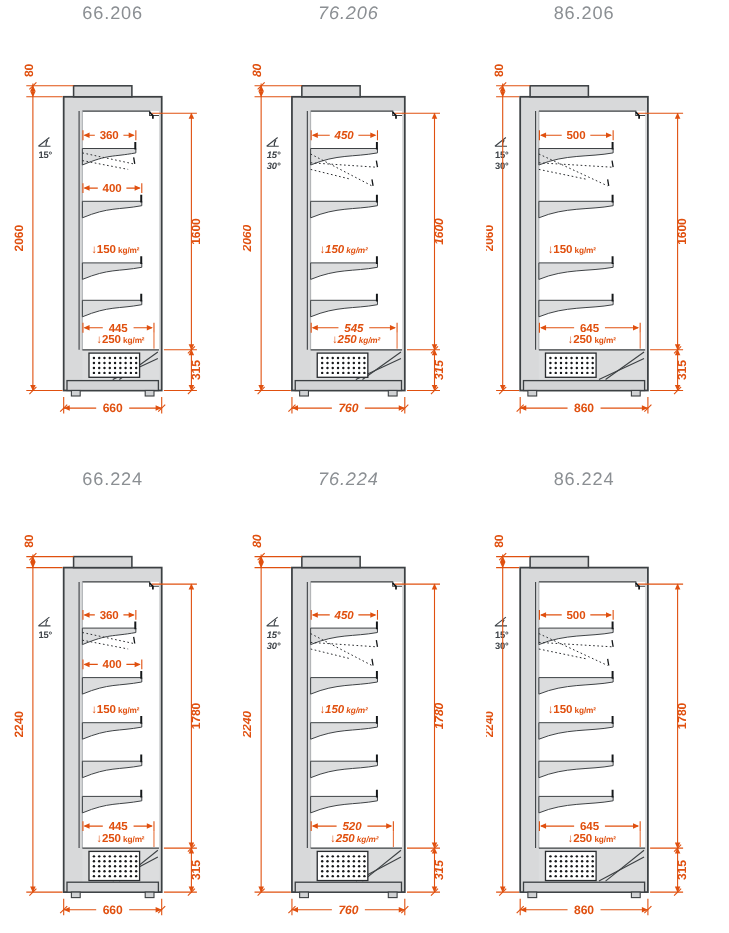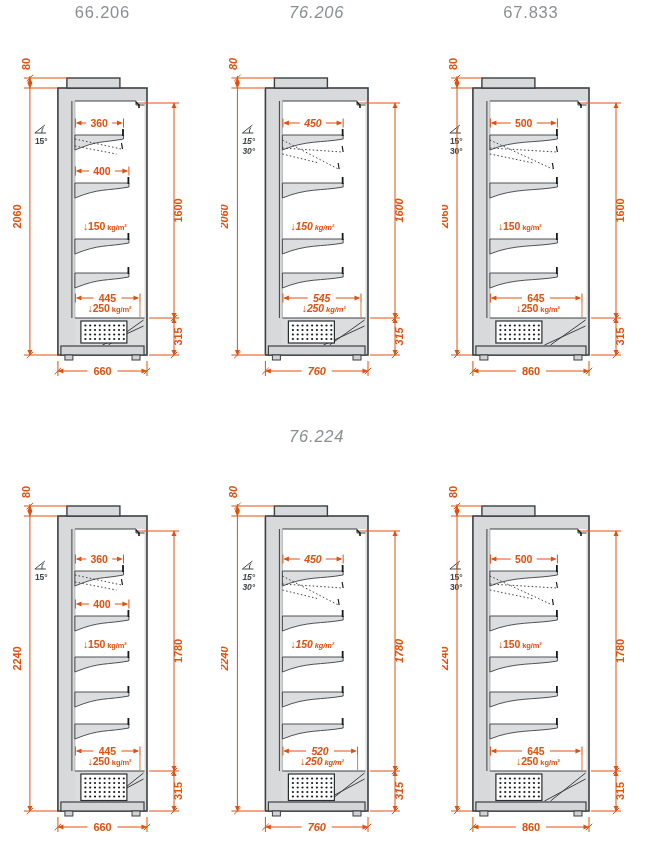--- a/index.html
+++ b/index.html
@@ -256,21 +256,21 @@
         <line x1="63.39999999999999" y1="298" x2="86.6875" y2="298" stroke="#e0500f" stroke-width="1"></line>
         <line x1="114.6875" y1="298" x2="137.975" y2="298" stroke="#e0500f" stroke-width="1"></line>
         <polygon points="62.39999999999999,298 67.89999999999999,295.5 67.89999999999999,300.5" fill="#e0500f"></polygon>
         <polygon points="138.975,298 133.475,295.5 133.475,300.5" fill="#e0500f"></polygon>
         <text x="100.6875" y="301.5" fill="#e0500f" font-size="10.5" text-anchor="middle" letter-spacing="-0.1">545</text>
         <text x="69.39999999999999" y="230" fill="#e0500f" font-size="10.5" text-anchor="start" letter-spacing="-0.1"><tspan>↓150</tspan><tspan dx="2" font-size="7.5">kg/m²</tspan></text>
         <text x="102.6875" y="312" fill="#e0500f" font-size="10.5" text-anchor="middle" letter-spacing="-0.1"><tspan>↓250</tspan><tspan dx="2" font-size="7.5">kg/m²</tspan></text>
       </svg>
     </section>
   <section class="panel" style="left: 442px; top: 0px;">
-    <h2 class="panel-title" style="left: 33.95px; width: 110px; color: rgb(139, 143, 147);">67.833</h2>
+    <h2 class="panel-title" style="left: 33.95px; width: 110px; color: rgb(139, 143, 147);">86.206</h2>
   <svg width="221" height="424" viewBox="0 0 221 424">
         <rect x="30.89999999999999" y="88" width="116.10000000000001" height="267" fill="#d8d9da" stroke="#3c4043" stroke-width="1.6"></rect>
         <rect x="39.89999999999999" y="78" width="53" height="10" fill="#d8d9da" stroke="#3c4043" stroke-width="1.4"></rect>
         <rect x="47.89999999999999" y="101" width="96.60000000000001" height="217" fill="#ffffff"></rect>
         <path d="M 47.89999999999999 101 H 136 V 105 H 144.5" fill="none" stroke="#3c4043" stroke-width="1"></path>
         <path d="M 136 102 l 3 3 v 3" fill="none" stroke="#15181a" stroke-width="1.6"></path>
         <line x1="44.89999999999999" y1="101" x2="44.89999999999999" y2="318" stroke="#3c4043" stroke-width="1"></line>
         <line x1="47.89999999999999" y1="101" x2="47.89999999999999" y2="318" stroke="#9a9da0" stroke-width="0.7"></line>
         <path d="M 47.89999999999999 135 L 115.39999999999999 135 L 115.39999999999999 139 C 93.39999999999999 143 71.89999999999999 140 47.89999999999999 150 Z" fill="#dcddde" stroke="#3c4043" stroke-width="0.9"></path>
         <line x1="114.89999999999999" y1="129" x2="114.89999999999999" y2="136" stroke="#15181a" stroke-width="1.8"></line>
@@ -377,20 +377,21 @@
         <line x1="49.89999999999999" y1="298" x2="79.9375" y2="298" stroke="#e0500f" stroke-width="1"></line>
         <line x1="107.9375" y1="298" x2="137.975" y2="298" stroke="#e0500f" stroke-width="1"></line>
         <polygon points="48.89999999999999,298 54.39999999999999,295.5 54.39999999999999,300.5" fill="#e0500f"></polygon>
         <polygon points="138.975,298 133.475,295.5 133.475,300.5" fill="#e0500f"></polygon>
         <text x="93.9375" y="301.5" fill="#e0500f" font-size="10.5" text-anchor="middle" letter-spacing="-0.1">645</text>
         <text x="55.89999999999999" y="230" fill="#e0500f" font-size="10.5" text-anchor="start" letter-spacing="-0.1"><tspan>↓150</tspan><tspan dx="2" font-size="7.5">kg/m²</tspan></text>
         <text x="95.9375" y="312" fill="#e0500f" font-size="10.5" text-anchor="middle" letter-spacing="-0.1"><tspan>↓250</tspan><tspan dx="2" font-size="7.5">kg/m²</tspan></text>
       </svg>
     </section>
   <section class="panel" style="left: 0px; top: 424px;">
+    <h2 class="panel-title" style="left: 47.45px; width: 110px; color: rgb(139, 143, 147);">66.224</h2>
   <svg width="221" height="424" viewBox="0 0 221 424">
         <rect x="57.89999999999999" y="92" width="89.10000000000001" height="295" fill="#d8d9da" stroke="#3c4043" stroke-width="1.6"></rect>
         <rect x="66.89999999999999" y="82" width="53" height="10" fill="#d8d9da" stroke="#3c4043" stroke-width="1.4"></rect>
         <rect x="74.89999999999999" y="105" width="69.60000000000001" height="242" fill="#ffffff"></rect>
         <path d="M 74.89999999999999 105 H 136 V 109 H 144.5" fill="none" stroke="#3c4043" stroke-width="1"></path>
         <path d="M 136 106 l 3 3 v 3" fill="none" stroke="#15181a" stroke-width="1.6"></path>
         <line x1="71.89999999999999" y1="105" x2="71.89999999999999" y2="347" stroke="#3c4043" stroke-width="1"></line>
         <line x1="74.89999999999999" y1="105" x2="74.89999999999999" y2="347" stroke="#9a9da0" stroke-width="0.7"></line>
         <path d="M 74.89999999999999 147 L 123.5 147 L 123.5 151 C 101.5 155 98.89999999999999 152 74.89999999999999 162 Z" fill="#dcddde" stroke="#3c4043" stroke-width="0.9"></path>
         <line x1="123" y1="141" x2="123" y2="148" stroke="#15181a" stroke-width="1.8"></line>
@@ -644,20 +645,21 @@
         <line x1="63.39999999999999" y1="327" x2="85" y2="327" stroke="#e0500f" stroke-width="1"></line>
         <line x1="113" y1="327" x2="134.6" y2="327" stroke="#e0500f" stroke-width="1"></line>
         <polygon points="62.39999999999999,327 67.89999999999999,324.5 67.89999999999999,329.5" fill="#e0500f"></polygon>
         <polygon points="135.6,327 130.1,324.5 130.1,329.5" fill="#e0500f"></polygon>
         <text x="99" y="330.5" fill="#e0500f" font-size="10.5" text-anchor="middle" letter-spacing="-0.1">520</text>
         <text x="69.39999999999999" y="224" fill="#e0500f" font-size="10.5" text-anchor="start" letter-spacing="-0.1"><tspan>↓150</tspan><tspan dx="2" font-size="7.5">kg/m²</tspan></text>
         <text x="101" y="341" fill="#e0500f" font-size="10.5" text-anchor="middle" letter-spacing="-0.1"><tspan>↓250</tspan><tspan dx="2" font-size="7.5">kg/m²</tspan></text>
       </svg>
     </section>
   <section class="panel" style="left: 442px; top: 424px;">
+    <h2 class="panel-title" style="left: 33.95px; width: 110px; color: rgb(139, 143, 147);">86.224</h2>
   <svg width="221" height="424" viewBox="0 0 221 424">
         <rect x="30.89999999999999" y="92" width="116.10000000000001" height="295" fill="#d8d9da" stroke="#3c4043" stroke-width="1.6"></rect>
         <rect x="39.89999999999999" y="82" width="53" height="10" fill="#d8d9da" stroke="#3c4043" stroke-width="1.4"></rect>
         <rect x="47.89999999999999" y="105" width="96.60000000000001" height="242" fill="#ffffff"></rect>
         <path d="M 47.89999999999999 105 H 136 V 109 H 144.5" fill="none" stroke="#3c4043" stroke-width="1"></path>
         <path d="M 136 106 l 3 3 v 3" fill="none" stroke="#15181a" stroke-width="1.6"></path>
         <line x1="44.89999999999999" y1="105" x2="44.89999999999999" y2="347" stroke="#3c4043" stroke-width="1"></line>
         <line x1="47.89999999999999" y1="105" x2="47.89999999999999" y2="347" stroke="#9a9da0" stroke-width="0.7"></line>
         <path d="M 47.89999999999999 147 L 115.39999999999999 147 L 115.39999999999999 151 C 93.39999999999999 155 71.89999999999999 152 47.89999999999999 162 Z" fill="#dcddde" stroke="#3c4043" stroke-width="0.9"></path>
         <line x1="114.89999999999999" y1="141" x2="114.89999999999999" y2="148" stroke="#15181a" stroke-width="1.8"></line>

